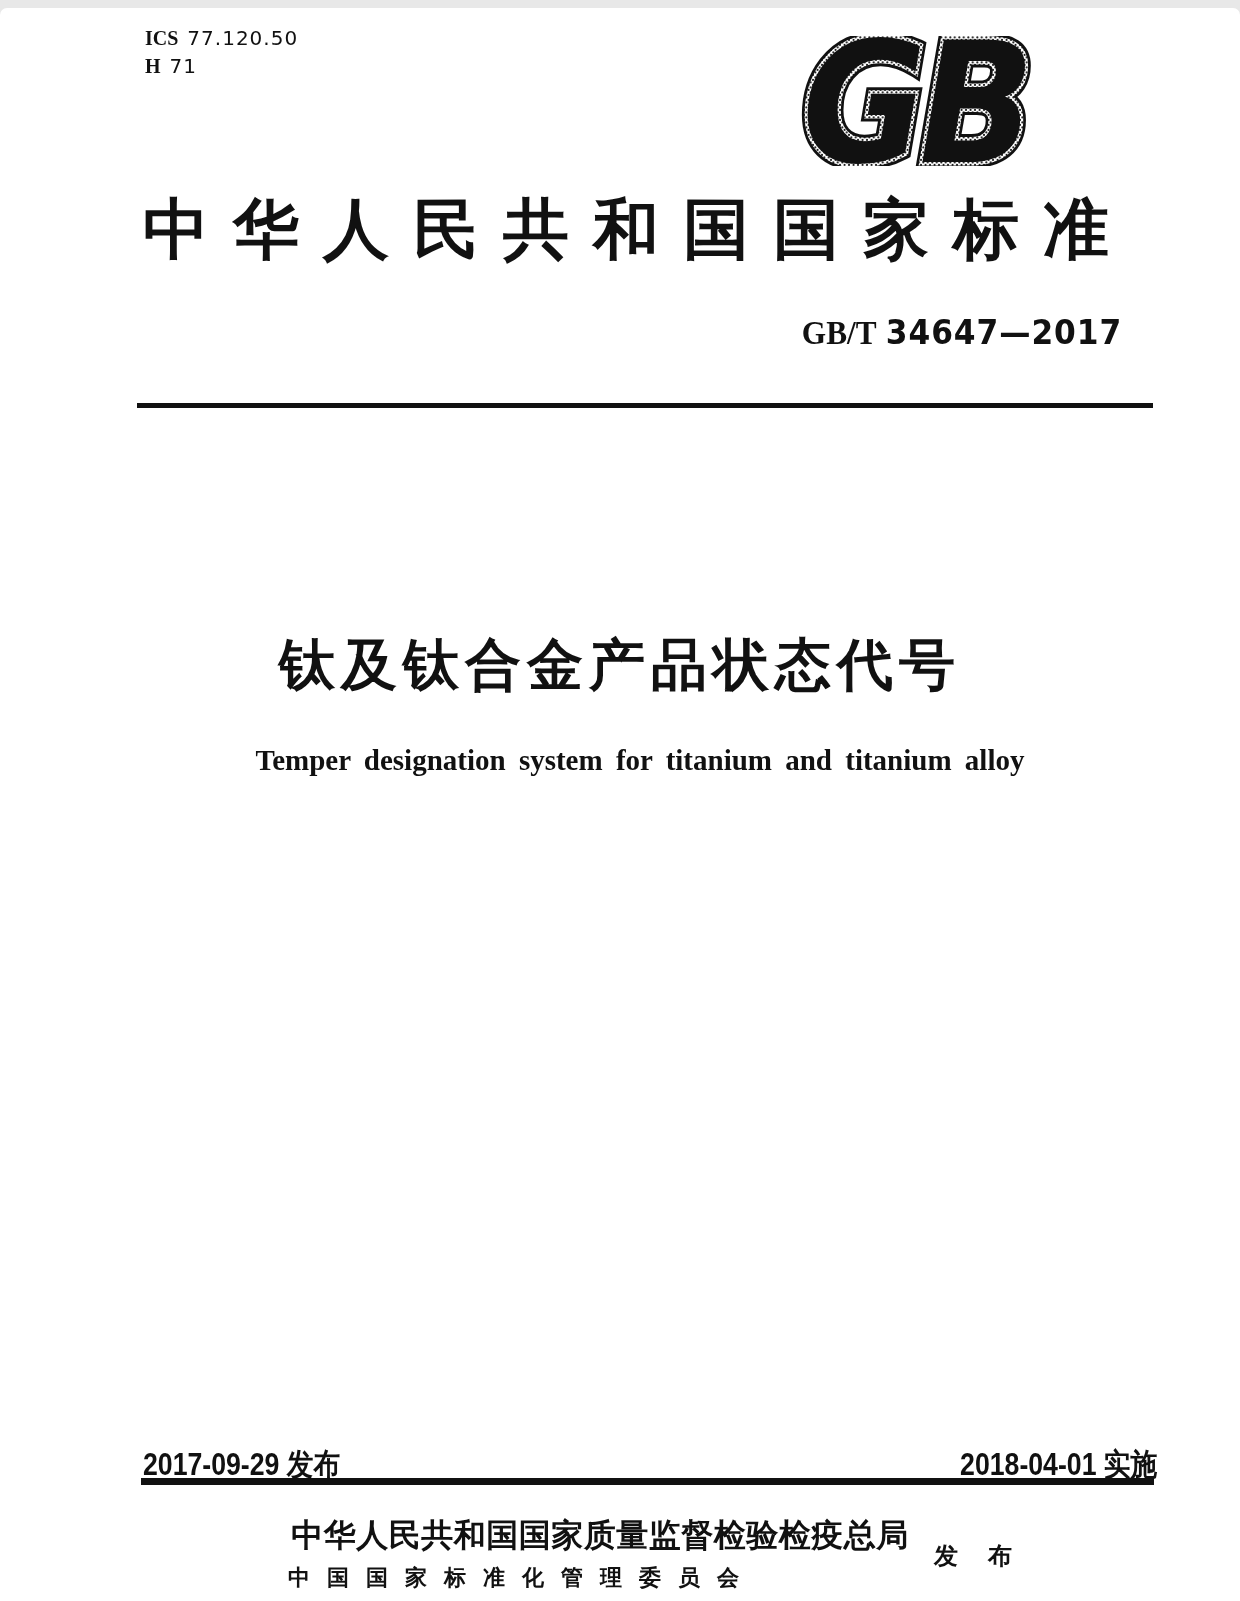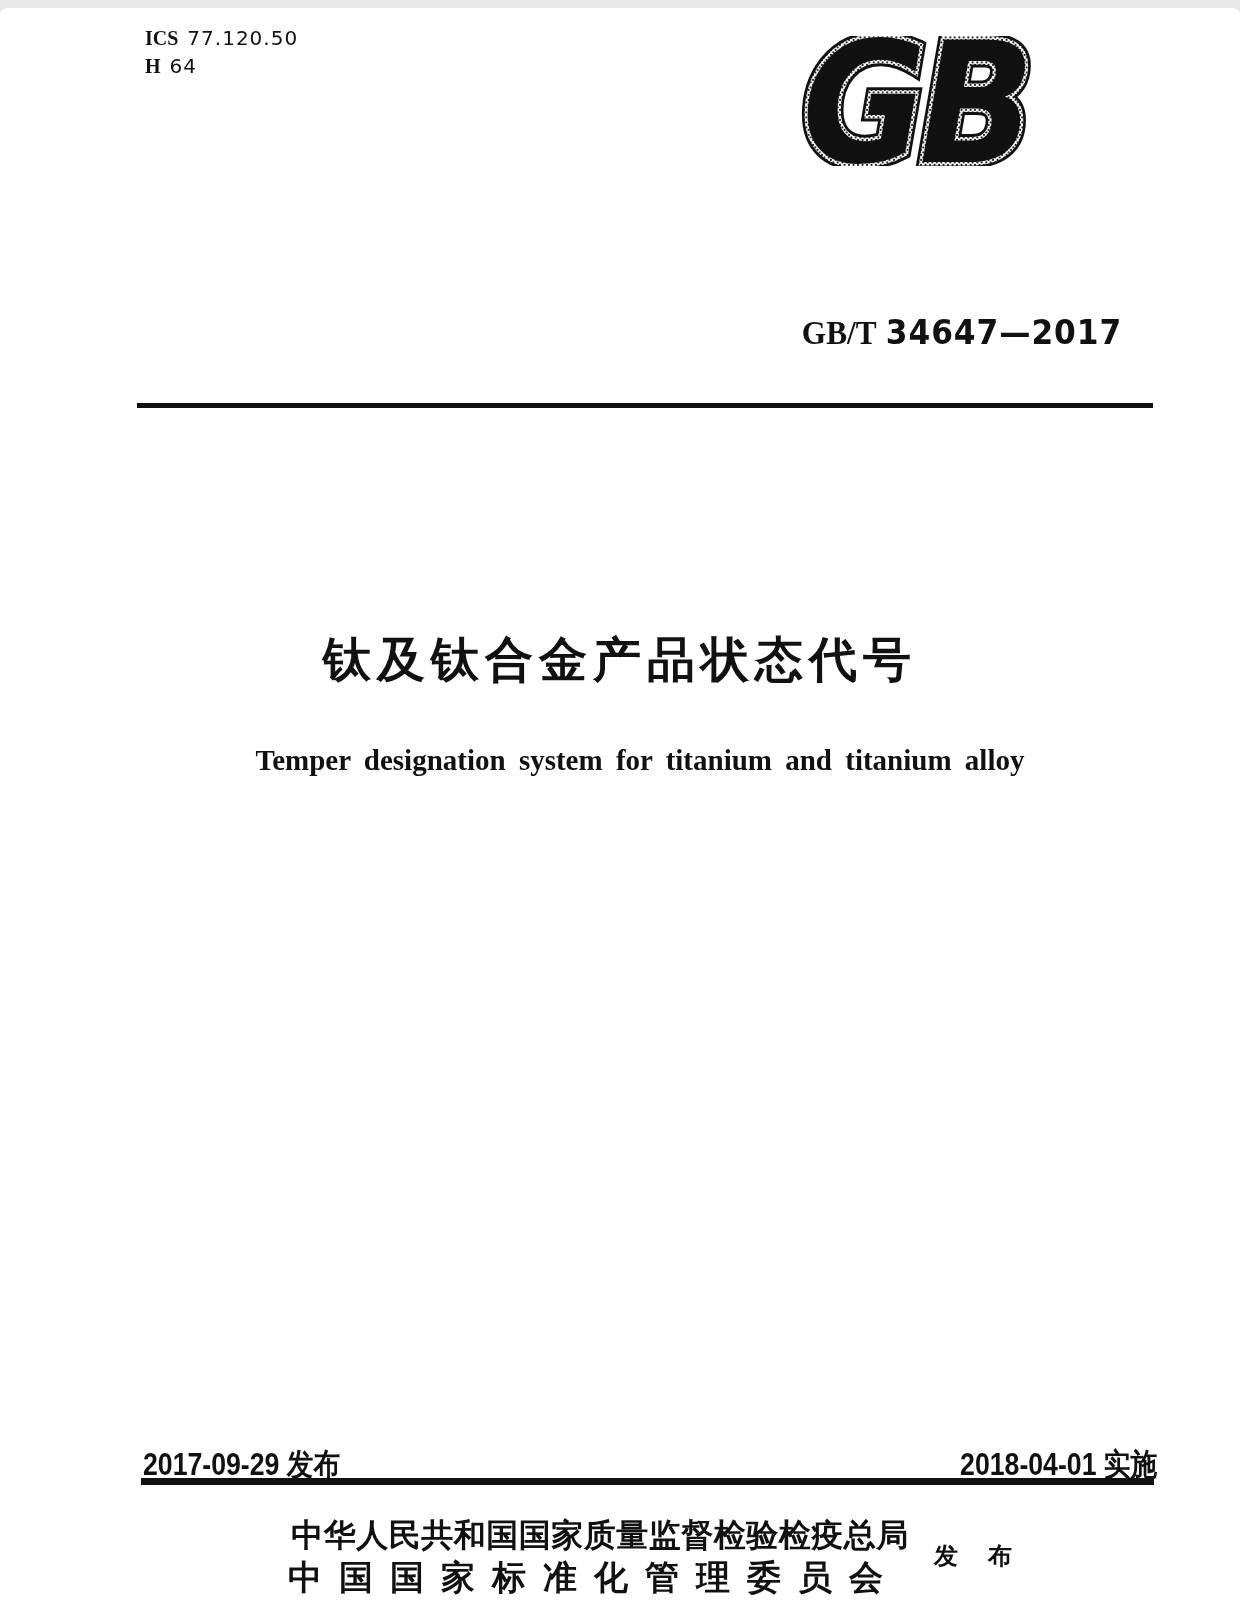--- a/index.html
+++ b/index.html
@@ -83,21 +83,21 @@
 
   
   .doc-title-zh {
     position: absolute;
     left: 0;
     top: 620px;
     width: 1240px;
     text-align: center;
     font-family: "DejaVu Sans", "Liberation Sans", sans-serif;
     font-weight: bold;
-    font-size: 48px;
+    font-size: 56px;
     letter-spacing: 6px;
     white-space: nowrap;
   }
   .doc-title-en {
     position: absolute;
     left: 20px;
     top: 736px;
     width: 1240px;
     text-align: center;
     font-family: "Liberation Serif", serif;
@@ -147,21 +147,21 @@
     color: #111111;
   }
   .publisher-line1 {
     font-size: 32px;
     line-height: 42px;
     letter-spacing: 0.5px;
     white-space: nowrap;
     text-align: center;
   }
   .publisher-line2 {
-    font-size: 34px;
+    font-size: 22px;
     line-height: 42px;
     letter-spacing: 17px;
     white-space: nowrap;
   }
   .release-label {
     position: absolute;
     left: 934px;
     top: 1532px;
     font-family: "DejaVu Sans", "Liberation Sans", sans-serif;
     font-weight: bold;
@@ -173,41 +173,42 @@
 </head>
 <body>
 
 <div class="page">
 
   <div class="ics-block">
     <div>
       <span class="ics-label">ICS</span><span class="ics-value">77.120.50</span>
     </div>
     <div>
-      <span class="ics-label">H</span><span class="ics-value">64</span>
+      <span class="ics-label">H</span><span class="ics-value">71</span>
     </div>
   </div>
 
   <div class="gb-logo">
     <svg width="238" height="130" viewBox="0 0 238 130">
       <defs>
         <pattern id="gbdots" width="5" height="5" patternUnits="userSpaceOnUse">
           <rect width="5" height="5" fill="#ffffff"></rect>
           <circle cx="1.4" cy="1.4" r="1.1" fill="#111111"></circle>
           <circle cx="3.9" cy="3.9" r="1.1" fill="#111111"></circle>
         </pattern>
       </defs>
       <g transform="scale(0.9,1)" font-family="'DejaVu Sans', sans-serif" font-weight="bold" font-size="168" text-anchor="middle" letter-spacing="-8">
         <text x="132" y="126" fill="none" stroke="#111111" stroke-width="13">GB</text>
         <text x="132" y="126" fill="none" stroke="url(#gbdots)" stroke-width="7">GB</text>
         <text x="132" y="126" fill="#111111">GB</text>
       </g>
     </svg>
   </div>
 
+  <div class="main-title">中华人民共和国国家标准</div>
 
   <div class="std-number">
     <span class="std-number-prefix">GB/T</span><span class="std-number-num">34647—2017</span>
   </div>
 
   <div class="rule-top"></div>
 
   <div class="doc-title-zh">钛及钛合金产品状态代号</div>
   <div class="doc-title-en">Temper designation system for titanium and titanium alloy</div>
 

